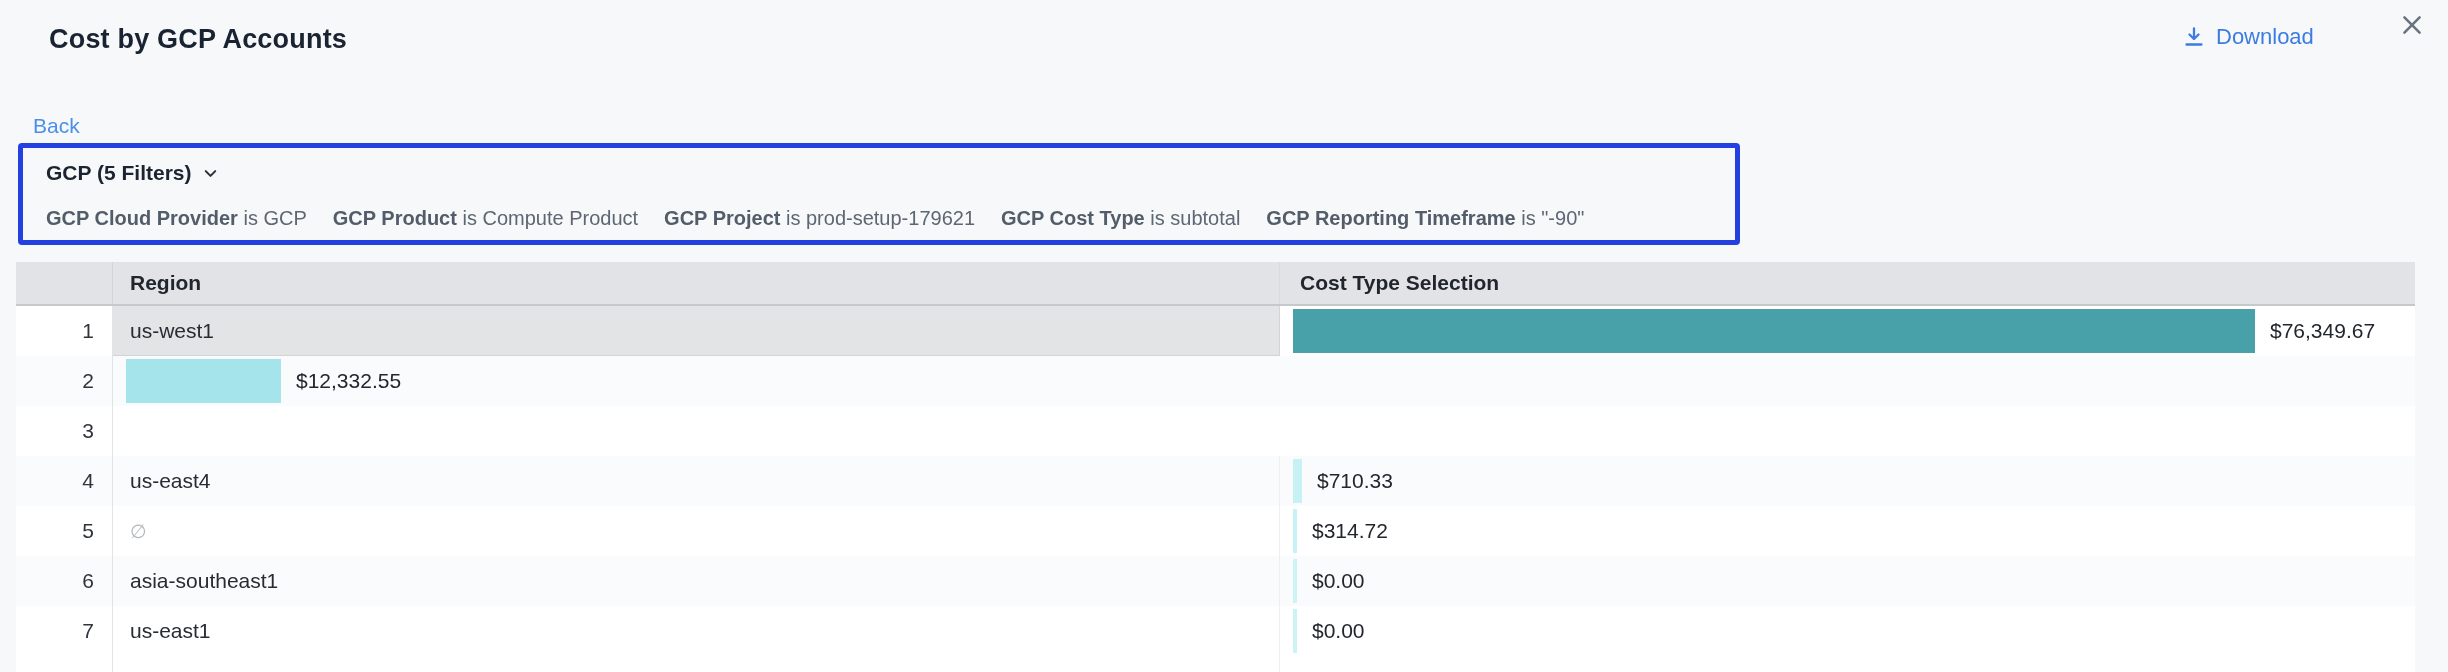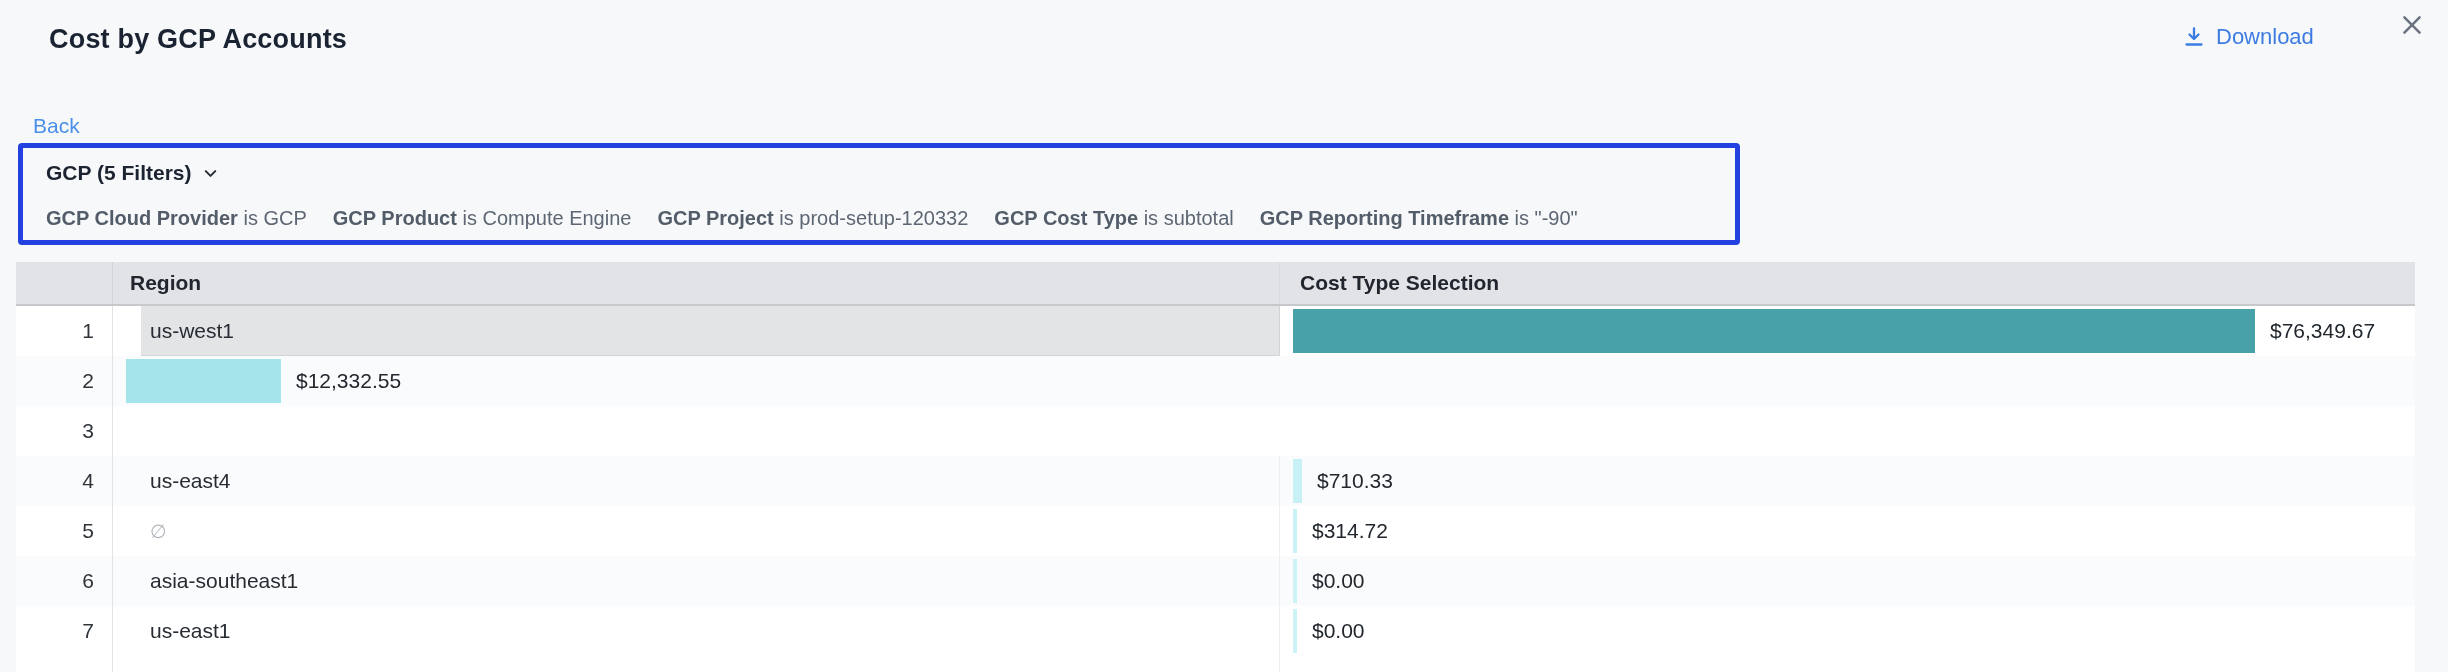--- a/index.html
+++ b/index.html
@@ -76,23 +76,22 @@
   }
   .tr.even { background:#fafbfc; }
   .td { box-sizing:border-box; }
   .td-num {
     display:flex; align-items:center; justify-content:flex-end;
     padding-right:18px; font-size:21px; color:#30353c;
     border-right:1px solid #e1e3e5;
   }
   .td-region {
     display:flex; align-items:center;
-    padding-left:9px; font-size:21px; color:#272c33;
+    padding-left:17px; font-size:21px; color:#272c33;
     border-right:1px solid #edeff1;
-    margin-left:28px;
   }
   .td-region.selected {
     background:#e2e4e6;
     border-bottom:1px solid #d2d4d6;
     border-right:1px solid #d2d4d6;
   }
   .td-region.null-val { color:#b2b7bd; font-size:19px; }
   .td-cost { position:relative; }
   .cost-bar { position:absolute; left:13px; top:3px; height:44px; }
   .cost-val {
@@ -138,22 +137,22 @@
   <div class="filter-toggle">
     <span>GCP (5 Filters)</span>
     <span style="display:flex;">
       <svg width="19" height="19" viewBox="0 0 24 24" fill="none" stroke="#2a3038" stroke-width="2.6" stroke-linecap="round" stroke-linejoin="round">
         <path d="M6 9 L12 15 L18 9"></path>
       </svg>
     </span>
   </div>
   <div class="filter-summary" id="filter-summary">
       <span class="filter-item"><span class="fname">GCP Cloud Provider</span><span class="fcond"> is GCP</span></span>
-      <span class="filter-item"><span class="fname">GCP Product</span><span class="fcond"> is Compute Engine</span></span>
-      <span class="filter-item"><span class="fname">GCP Project</span><span class="fcond"> is prod-setup-120332</span></span>
+      <span class="filter-item"><span class="fname">GCP Product</span><span class="fcond"> is Compute Product</span></span>
+      <span class="filter-item"><span class="fname">GCP Project</span><span class="fcond"> is prod-setup-179621</span></span>
       <span class="filter-item"><span class="fname">GCP Cost Type</span><span class="fcond"> is subtotal</span></span>
       <span class="filter-item"><span class="fname">GCP Reporting Timeframe</span><span class="fcond"> is "-90"</span></span>
     </div>
 </div>
 
 <div class="cost-table">
   <div class="thead">
     <div class="th th-num"></div>
     <div class="th th-region">Region</div>
     <div class="th th-cost">Cost Type Selection</div>

